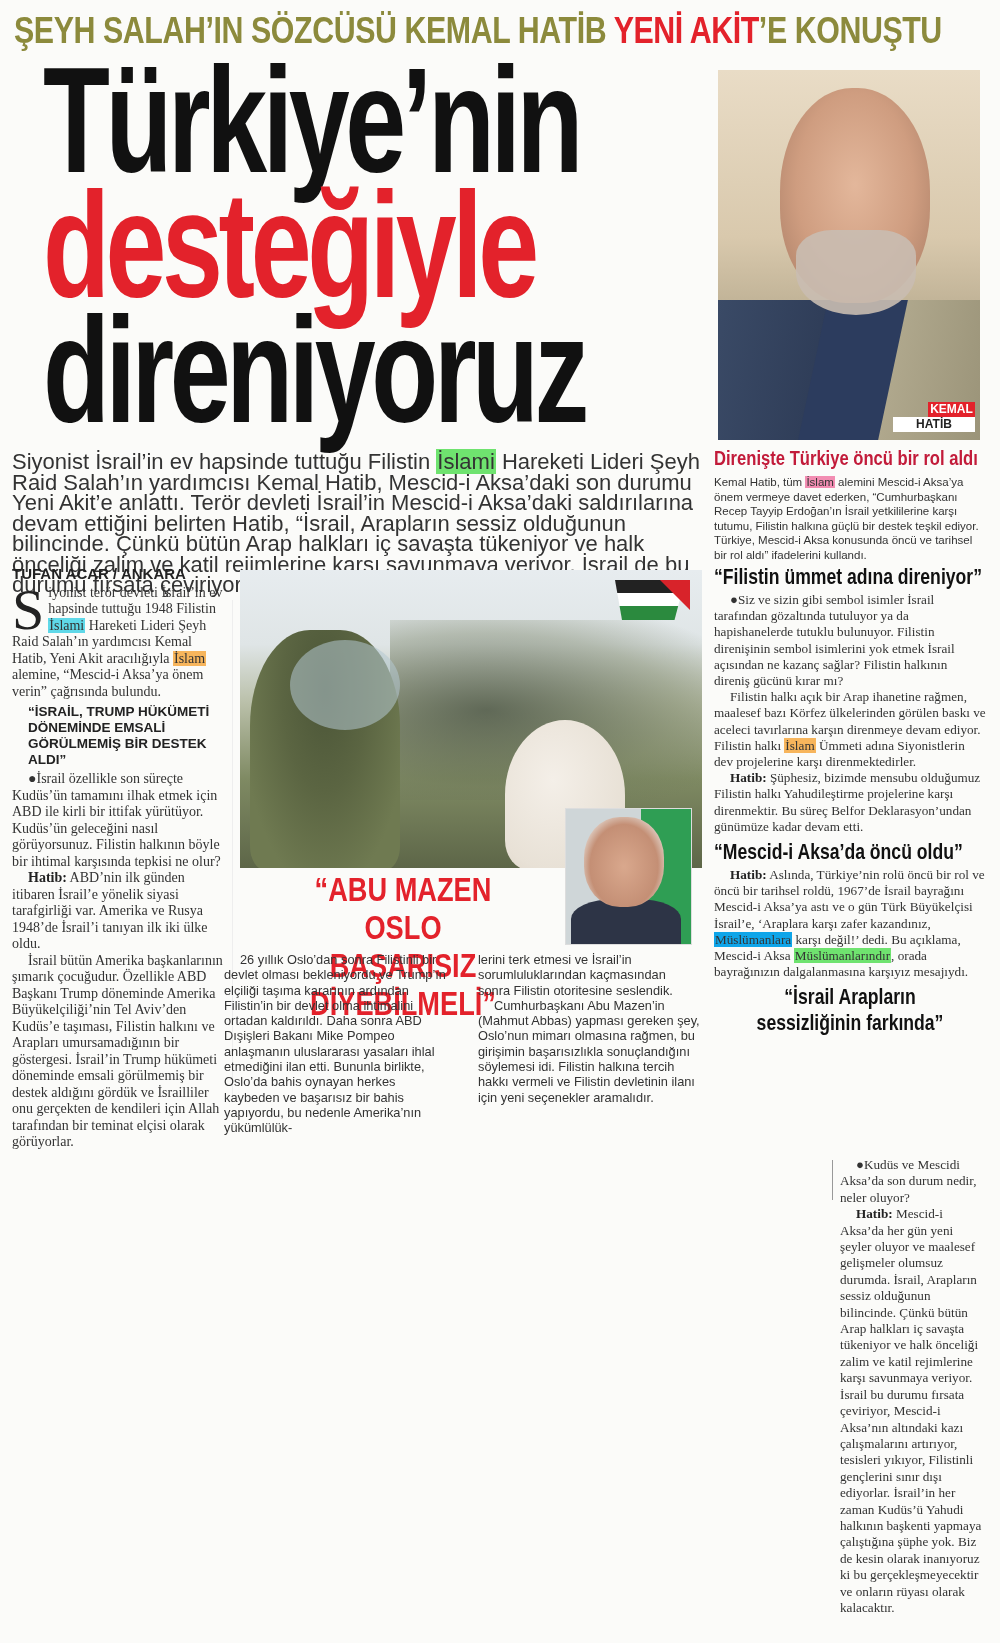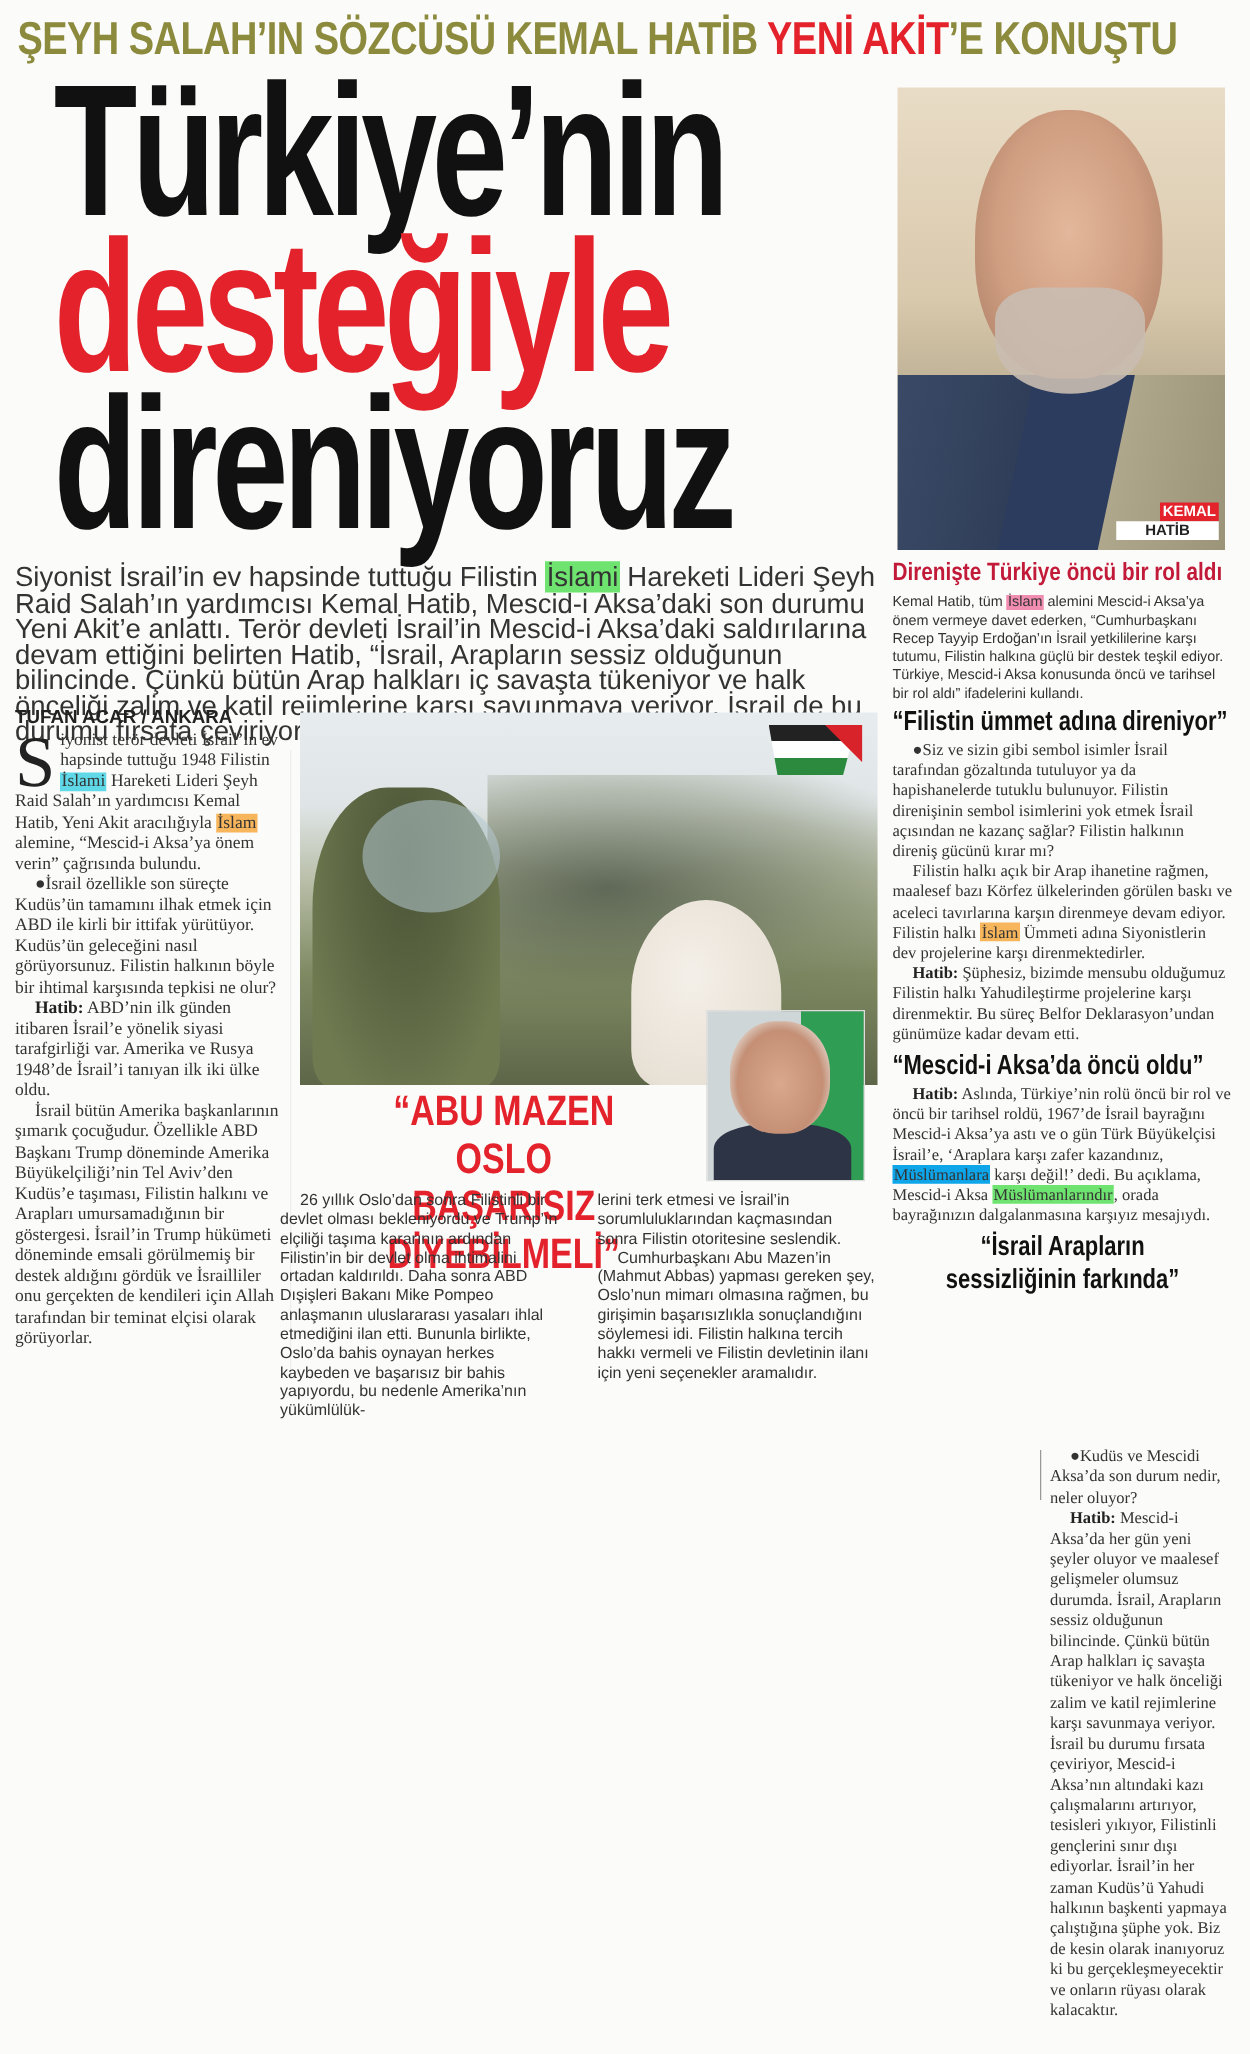--- a/index.html
+++ b/index.html
@@ -88,20 +88,21 @@
 <div class="abs side-text">
   <span>Kemal Hatib, tüm </span><span class="spot hl-pink">İslam</span><span> alemini Mescid-i Aksa’ya önem vermeye davet ederken, “Cumhurbaşkanı Recep Tayyip Erdoğan’ın İsrail yetkililerine karşı tutumu, Filistin halkına güçlü bir destek teşkil ediyor. Türkiye, Mescid-i Aksa konusunda öncü ve tarihsel bir rol aldı” ifadelerini kullandı.</span>
 </div>
 
 <div class="abs vrule2"></div>
 <div class="abs col1 serif">
   <div class="byline">TUFAN ACAR / ANKARA</div>
   <p style="margin:0;">
     <span class="dropcap">S</span><span>iyonist terör devleti İsrail’in ev hapsinde tuttuğu 1948 Filistin </span><span class="spot hl-cyan">İslami</span><span> Hareketi Lideri Şeyh Raid Salah’ın yardımcısı Kemal Hatib, Yeni Akit aracılığıyla </span><span class="spot hl-orange">İslam</span><span> alemine, “Mescid-i Aksa’ya önem verin” çağrısında bulundu.</span>
   </p>
+  <div class="subhead1">“İSRAİL, TRUMP HÜKÜMETİ DÖNEMİNDE EMSALİ GÖRÜLMEMİŞ BİR DESTEK ALDI”</div>
   <p class="indent bullet">İsrail özellikle son süreçte Kudüs’ün tamamını ilhak etmek için ABD ile kirli bir ittifak yürütüyor. Kudüs’ün geleceğini nasıl görüyorsunuz. Filistin halkının böyle bir ihtimal karşısında tepkisi ne olur?</p>
   <p class="indent"><b>Hatib:</b><span> ABD’nin ilk günden itibaren İsrail’e yönelik siyasi tarafgirliği var. Amerika ve Rusya 1948’de İsrail’i tanıyan ilk iki ülke oldu.</span></p>
   <p class="indent">İsrail bütün Amerika başkanlarının şımarık çocuğudur. Özellikle ABD Başkanı Trump döneminde  Amerika Büyükelçiliği’nin Tel Aviv’den Kudüs’e taşıması, Filistin halkını ve Arapları umursamadığının bir göstergesi. İsrail’in Trump hükümeti döneminde emsali görülmemiş bir destek aldığını gördük ve İsrailliler onu gerçekten de kendileri için Allah tarafından bir teminat elçisi olarak görüyorlar.</p>
 </div>
 
 <div class="abs photo-main" title="Soldiers facing a Palestinian woman, Palestinian flag in background">
   <div class="crowd"></div>
   <div class="flag"></div>
   <div class="flag-red"></div>
   <div class="soldier"></div>

